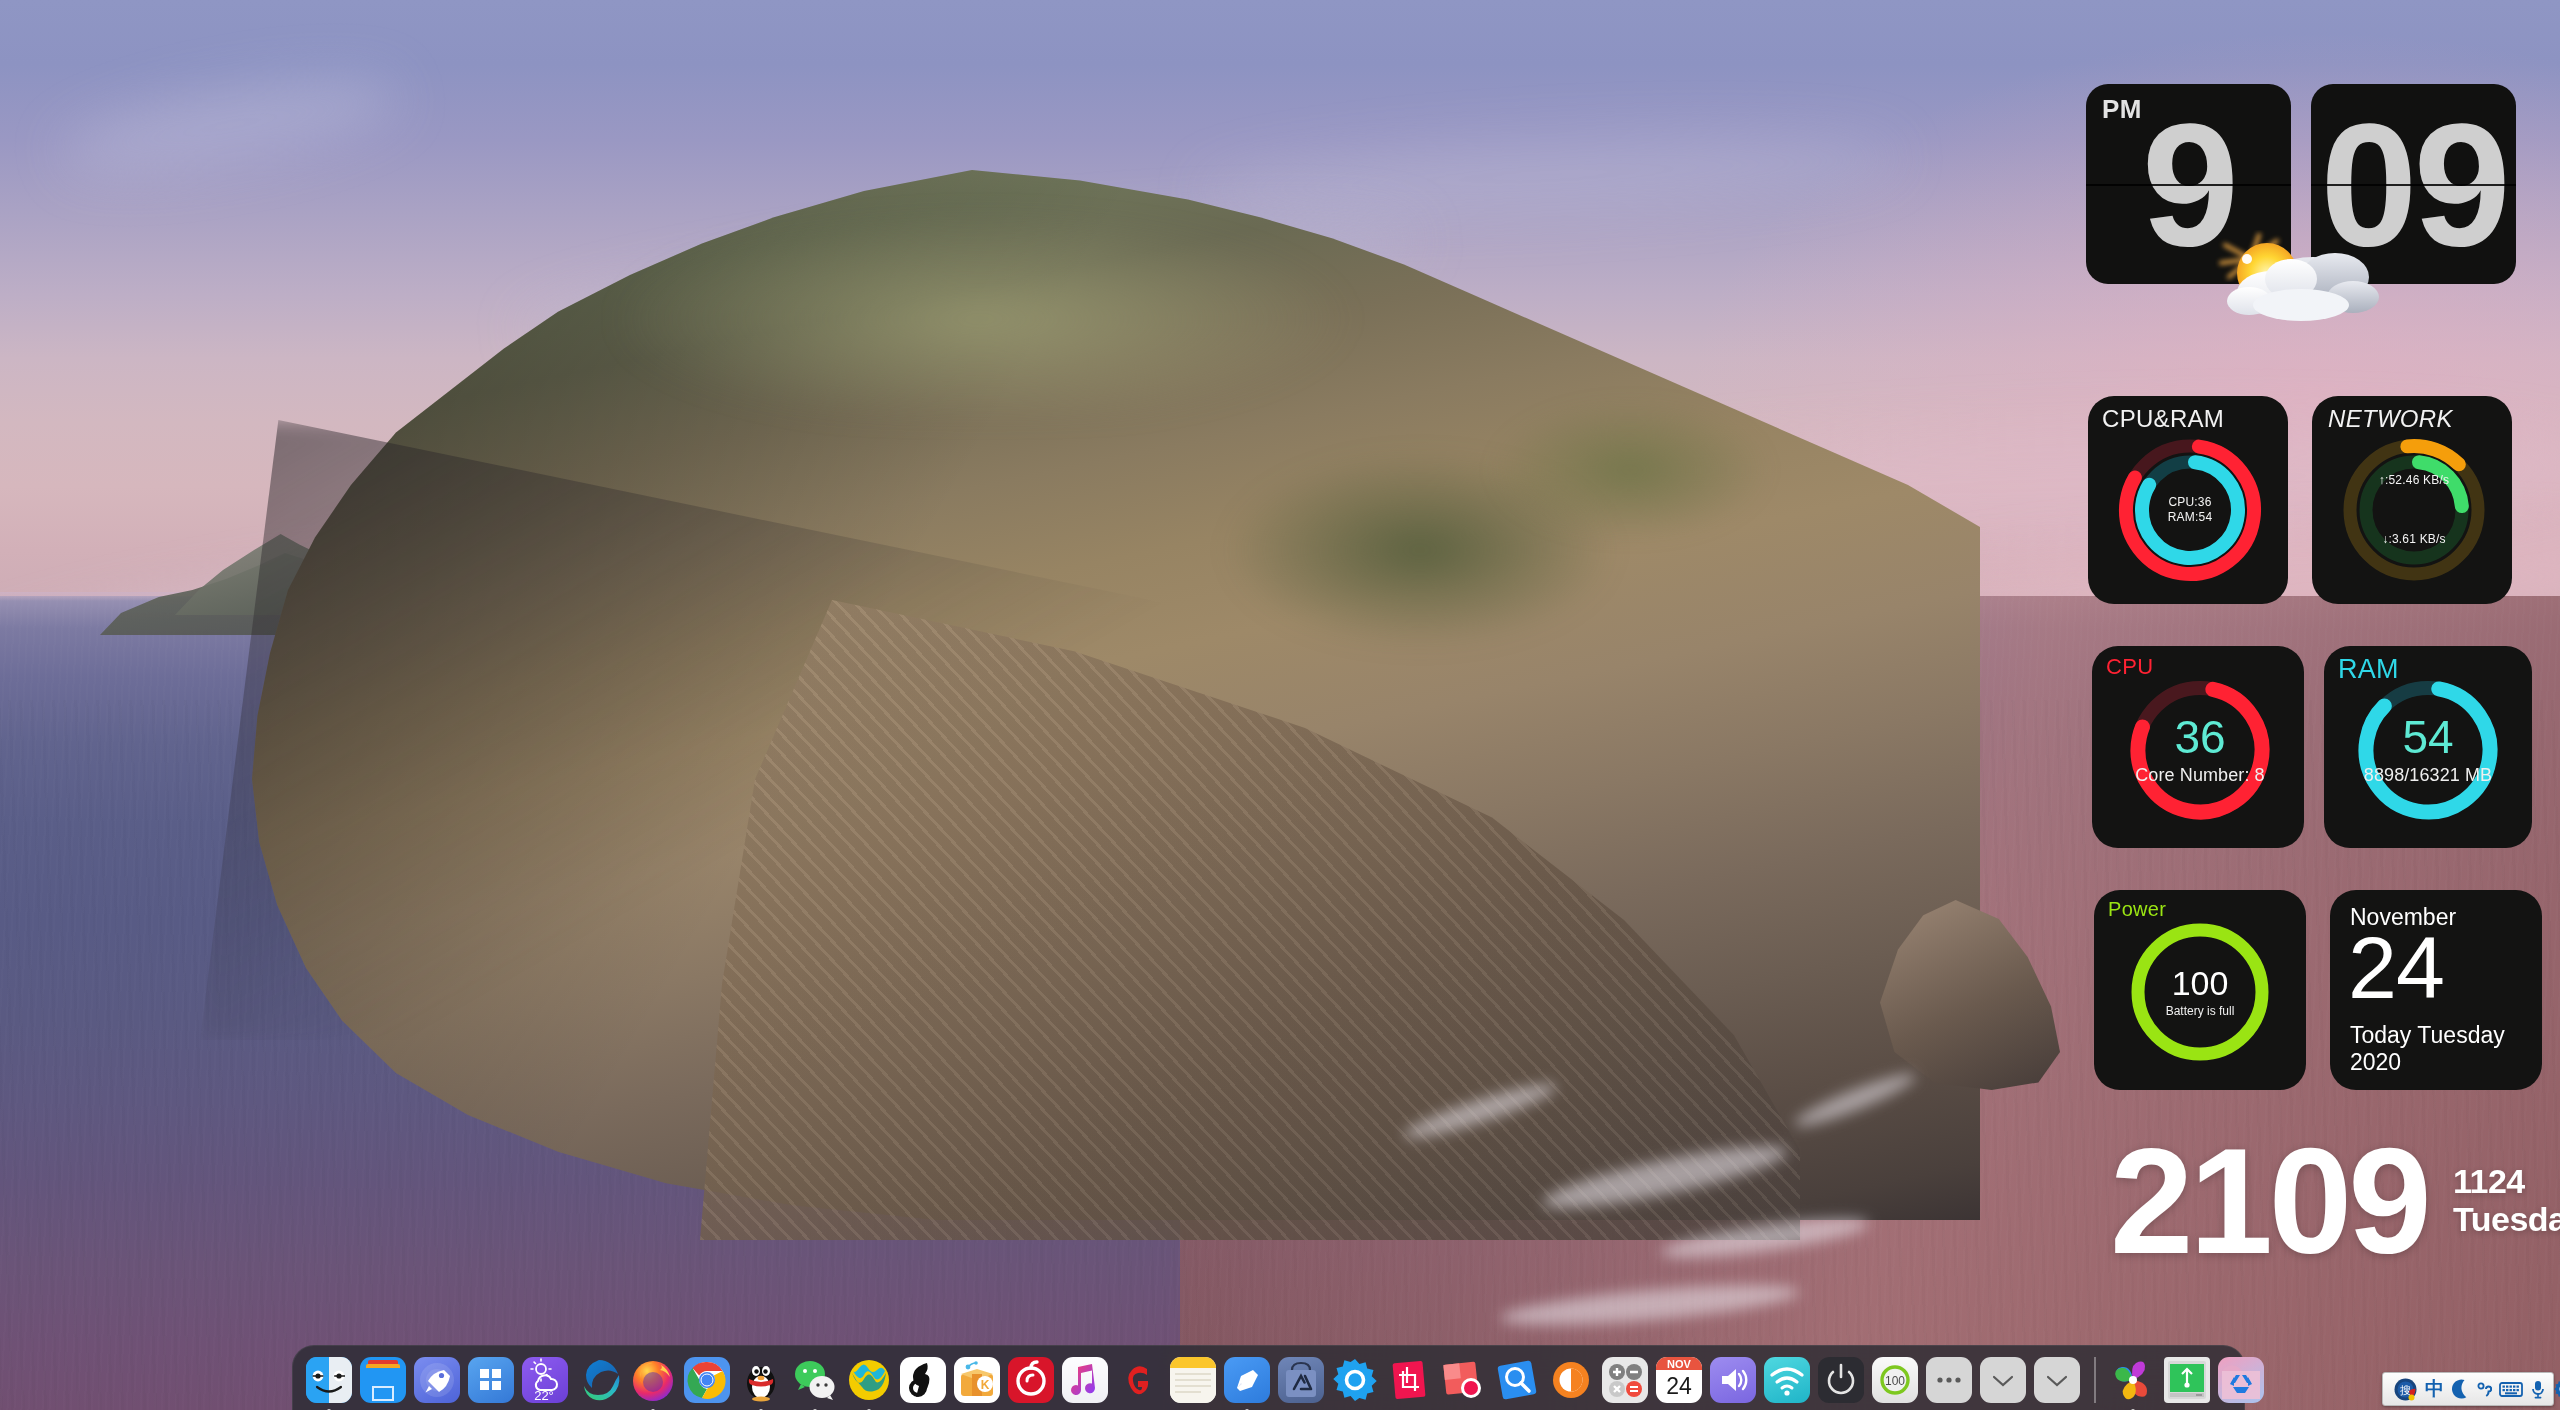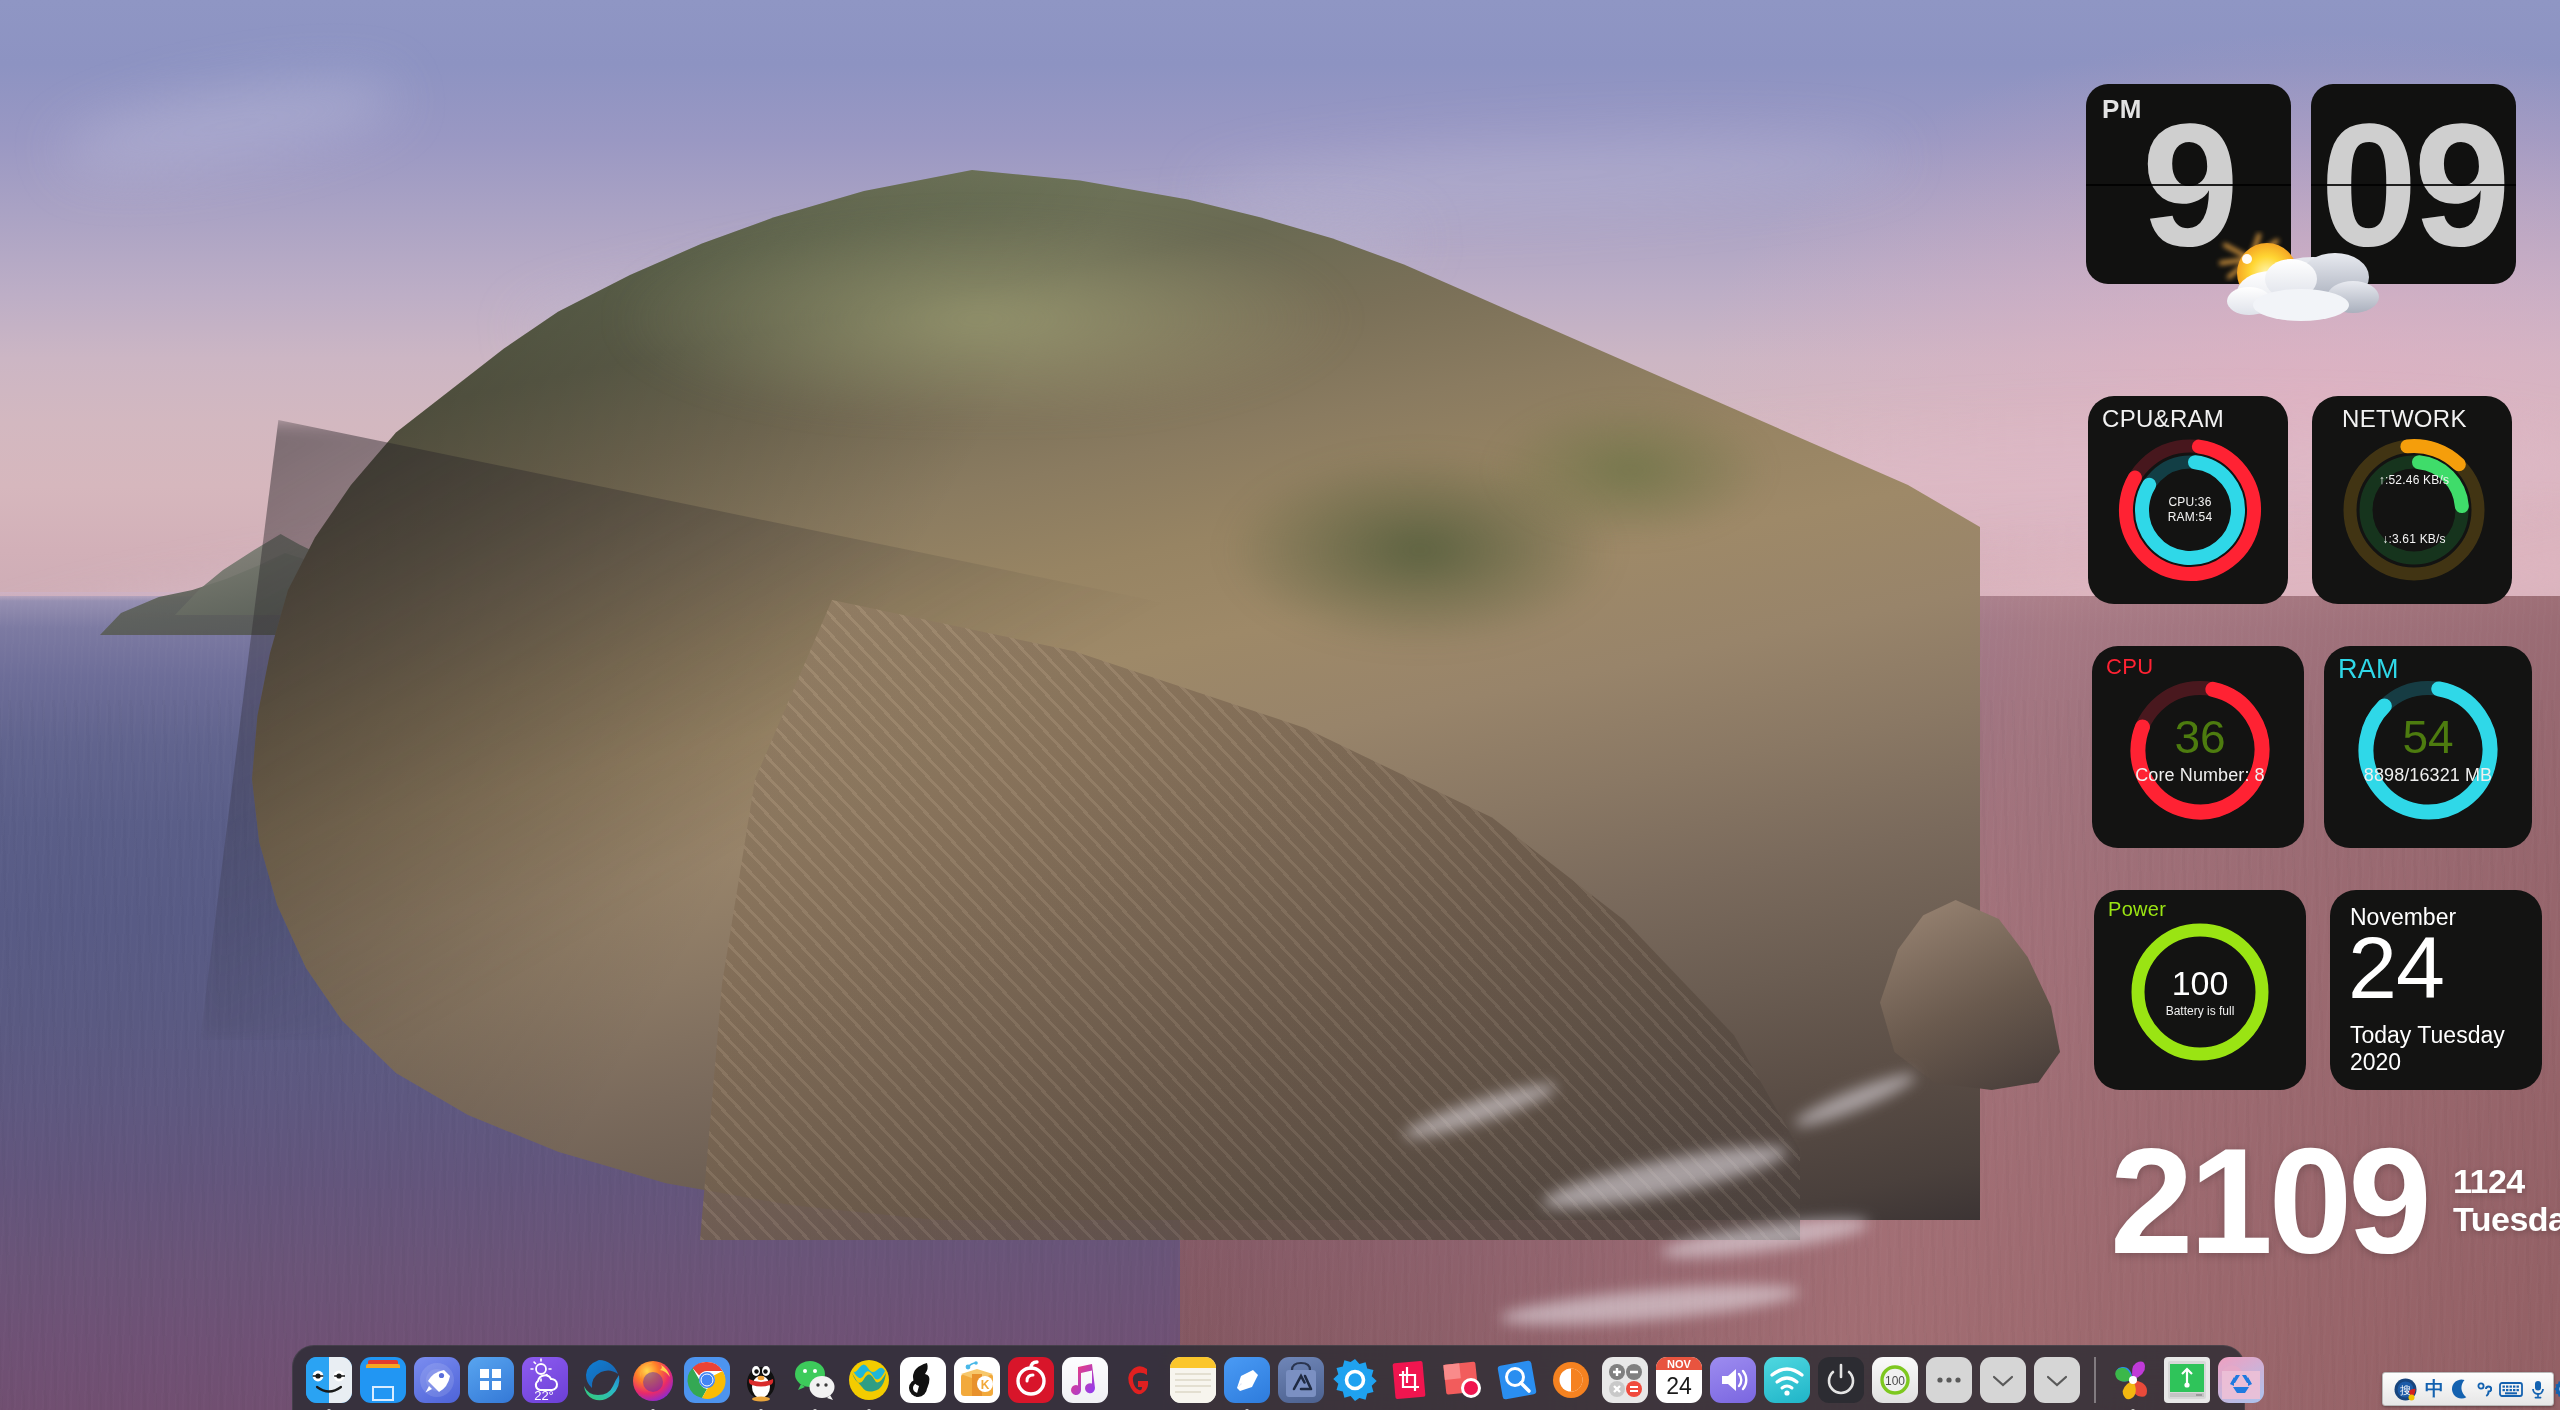--- a/index.html
+++ b/index.html
@@ -196,21 +196,21 @@
   #w-network{ left:2312px; top:396px; width:200px; height:208px; }
   #w-cpu{ left:2092px; top:646px; width:212px; height:202px; }
   #w-ram{ left:2324px; top:646px; width:208px; height:202px; }
   #w-power{ left:2094px; top:890px; width:212px; height:200px; }
   #w-date{ left:2330px; top:890px; width:212px; height:200px; }
   .ring-txt{
     position:absolute; inset:0; display:flex; flex-direction:column;
     align-items:center; justify-content:center; color:#fff; pointer-events:none;
   }
   .dual-line{ font-size:12px; line-height:1.26; color:#f4f4f4; letter-spacing:.2px;}
-  .big-val{ font-size:46px; font-weight:400; line-height:1; color:#4d7c0f; letter-spacing:0px;}
+  .big-val{ font-size:46px; font-weight:400; line-height:1; color:#5eead4; letter-spacing:0px;}
   .sub-val{ font-size:18px; color:#efefef; margin-top:5px; letter-spacing:.1px;}
   .power-val{ font-size:34px; font-weight:400; color:#fff; line-height:1; }
   .power-sub{ font-size:12px; color:#f0f0f0; margin-top:4px;}
 
   
   .date-month{ position:absolute; left:20px; top:14px; color:#fff; font-size:23px;}
   .date-day{ position:absolute; left:18px; top:34px; color:#fff; font-size:88px; font-weight:300; line-height:1; letter-spacing:-1px;}
   .date-foot{ position:absolute; left:20px; bottom:14px; color:#fff; font-size:23px; line-height:1.18;}
 
   
@@ -350,21 +350,21 @@
     <circle id="ring-outer-cpu" cx="78" cy="80" r="64" fill="none" stroke="#ff2233" stroke-width="14" stroke-linecap="round" transform="rotate(-82 78 80)" stroke-dasharray="326.2993846820994 402.1238596594935"></circle>
     <circle id="ring-inner-ram" cx="78" cy="80" r="48" fill="none" stroke="#2fd8e8" stroke-width="14" stroke-linecap="round" transform="rotate(-84 78 80)" stroke-dasharray="247.38458784322214 301.59289474462014"></circle>
   </svg>
   <div class="ring-txt" style="left:24px;top:34px;width:156px;height:160px;">
     <div class="dual-line">CPU:36</div>
     <div class="dual-line">RAM:54</div>
   </div>
 </div>
 
 <div class="widget" id="w-network">
-  <div class="widget-title" style="position:absolute;left:30px;top:9px;">NETWORK</div>
+  <div class="widget-title" style="position:absolute;left:16px;top:9px;font-style:italic;">NETWORK</div>
   <svg style="position:absolute;left:24px;top:34px;" width="156" height="160" viewBox="0 0 156 160">
     <circle cx="78" cy="80" r="64" fill="none" stroke="#4a3b14" stroke-width="13" opacity=".85"></circle>
     <circle cx="78" cy="80" r="48" fill="none" stroke="#17381f" stroke-width="13" opacity=".9"></circle>
     <circle id="ring-up" cx="78" cy="80" r="64" fill="none" stroke="#f59e0b" stroke-width="14" stroke-linecap="round" transform="rotate(-96 78 80)" stroke-dasharray="56.2973403523291 402.1238596594935"></circle>
     <circle id="ring-down" cx="78" cy="80" r="48" fill="none" stroke="#3fdc6a" stroke-width="14" stroke-linecap="round" transform="rotate(-84 78 80)" stroke-dasharray="66.35043684381642 301.59289474462014"></circle>
   </svg>
   <div class="ring-txt" style="left:14px;top:34px;width:176px;height:160px;gap:44px;">
     <div class="dual-line">↑:52.46 KB/s</div>
     <div class="dual-line">↓:3.61 KB/s</div>
   </div>

